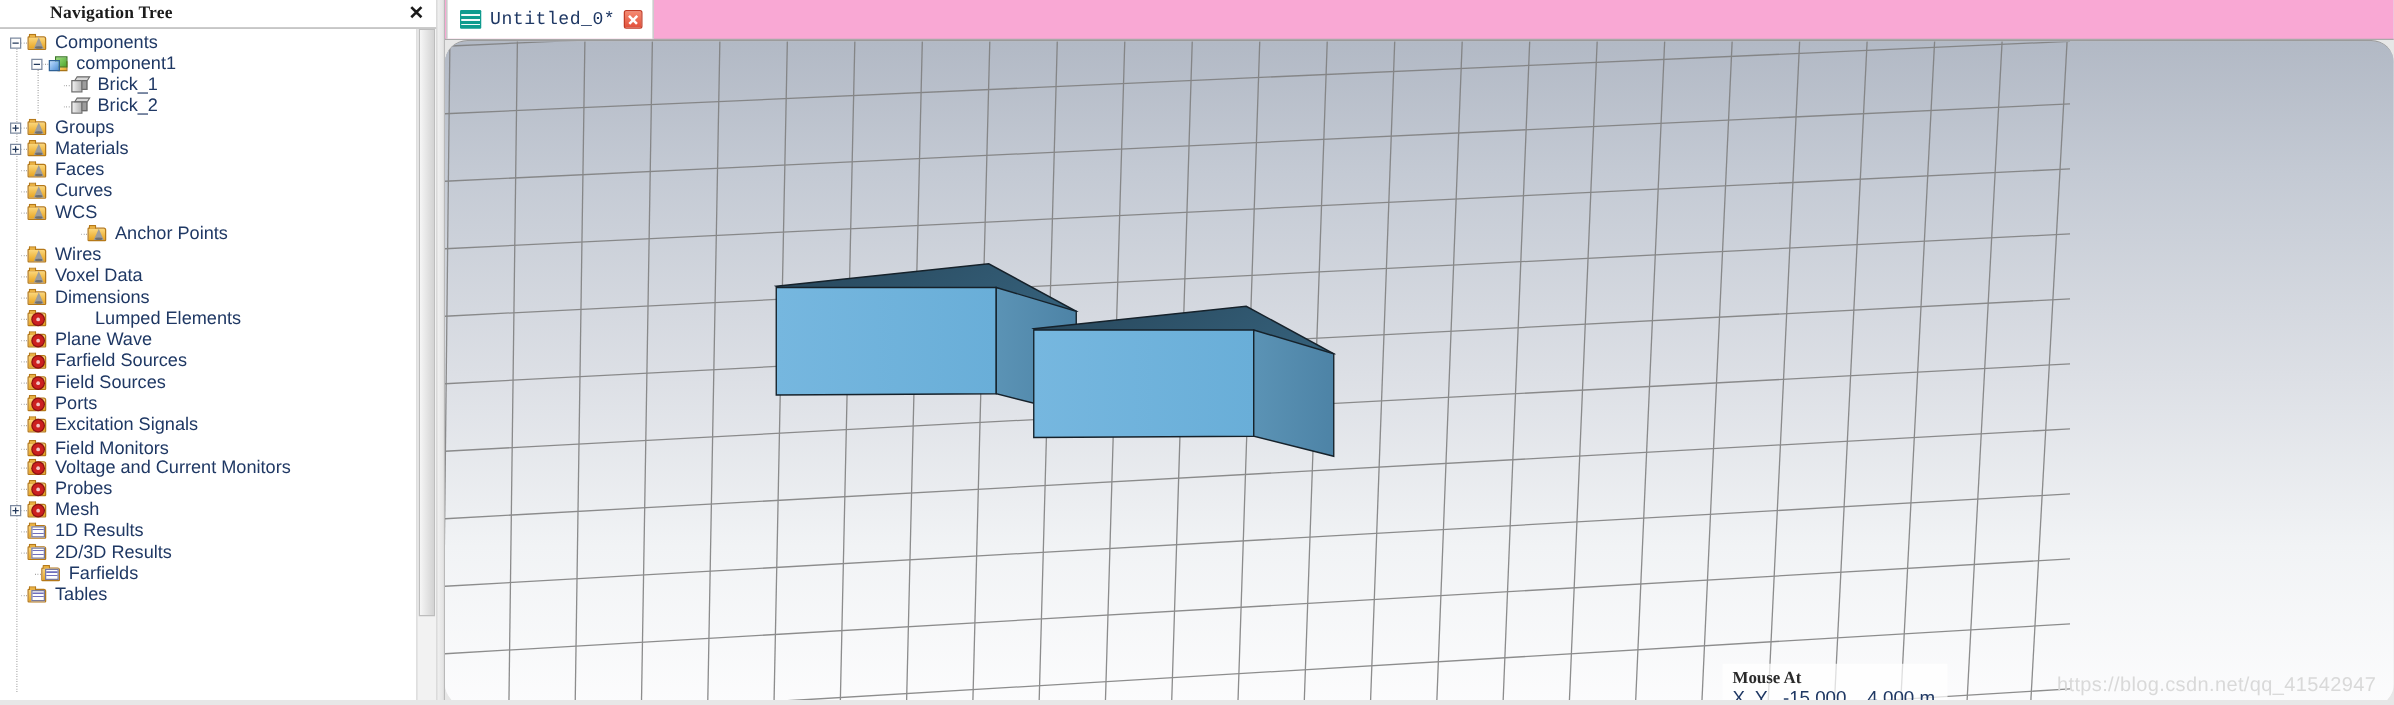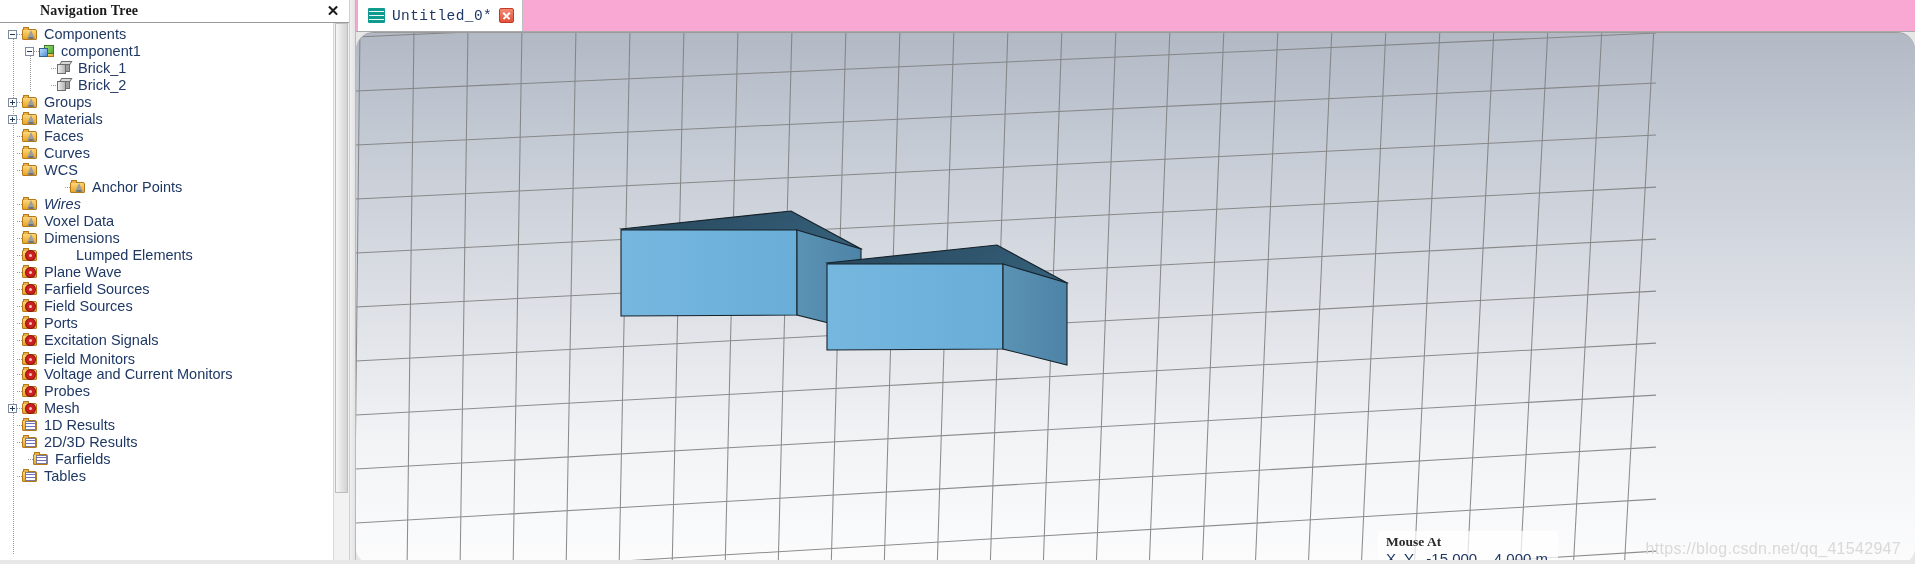--- a/index.html
+++ b/index.html
@@ -364,21 +364,21 @@
             <span class="lbl" style="position: absolute; left: 40px;">WCS</span>
           </div>
           <div class="trow" style="position: absolute; left: 0px; top: 156px; width: 334px; margin-left: 48px;">
             <div class="hdash" style="left: 17px; top: 8px; width: 5px;"></div>
             <span class="ico" style="position: absolute; left: 22px; top: 1px;">
               <span class="ico-folder"></span>
               <span class="cone"></span>
             </span>
             <span class="lbl" style="position: absolute; left: 40px;">Anchor Points</span>
           </div>
-          <div class="trow" style="position: absolute; left: 0px; top: 173px; width: 334px; font-style: italic;">
+          <div class="trow" style="position: absolute; left: 0px; top: 173px; width: 334px;">
             <div class="hdash" style="left: 17px; top: 8px; width: 5px;"></div>
             <span class="ico" style="position: absolute; left: 22px; top: 1px;">
               <span class="ico-folder"></span>
               <span class="cone"></span>
             </span>
             <span class="lbl" style="position: absolute; left: 40px;">Wires</span>
           </div>
           <div class="trow" style="position: absolute; left: 0px; top: 190px; width: 334px;">
             <div class="hdash" style="left: 17px; top: 8px; width: 5px;"></div>
             <span class="ico" style="position: absolute; left: 22px; top: 1px;">

